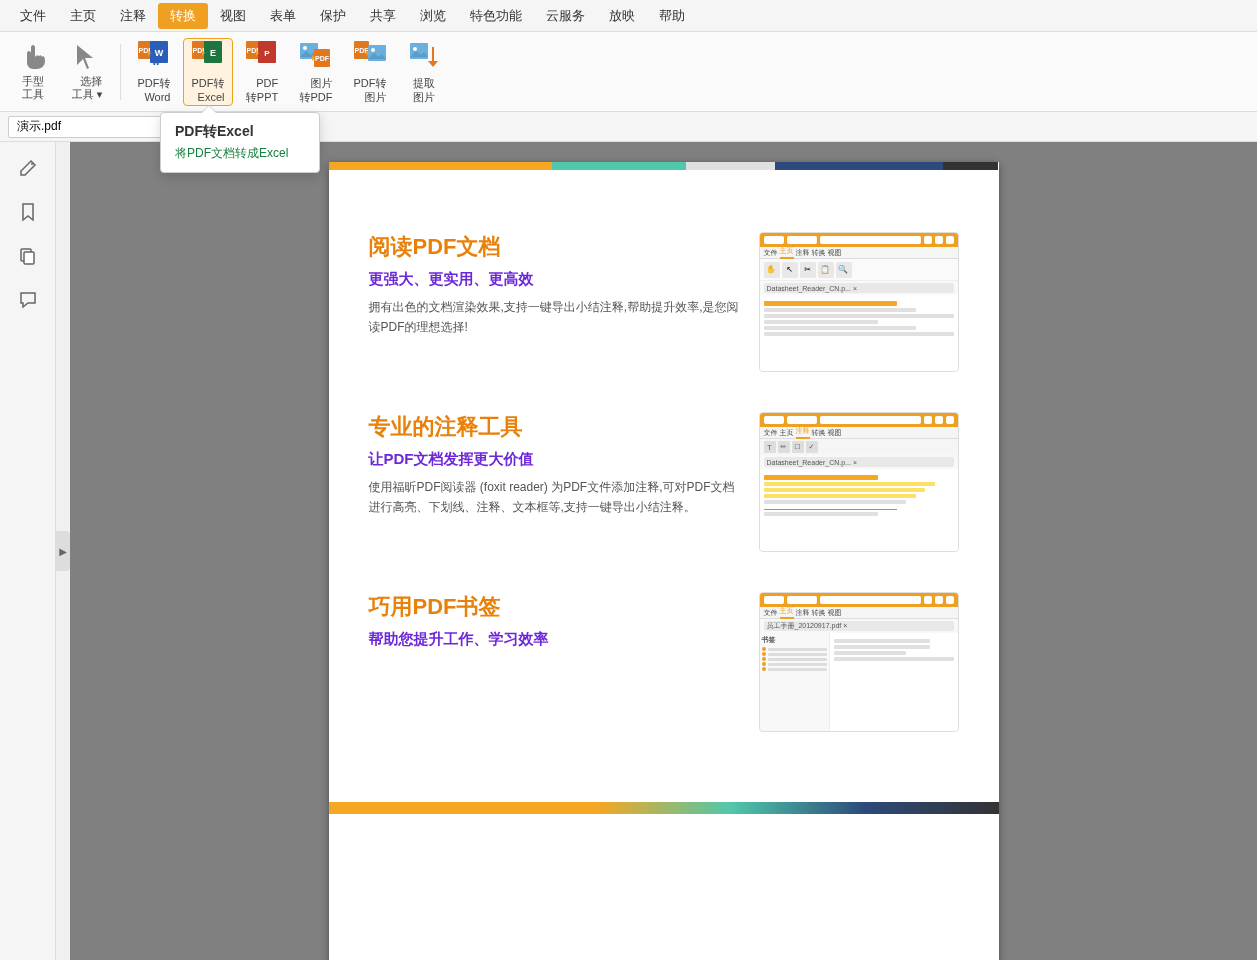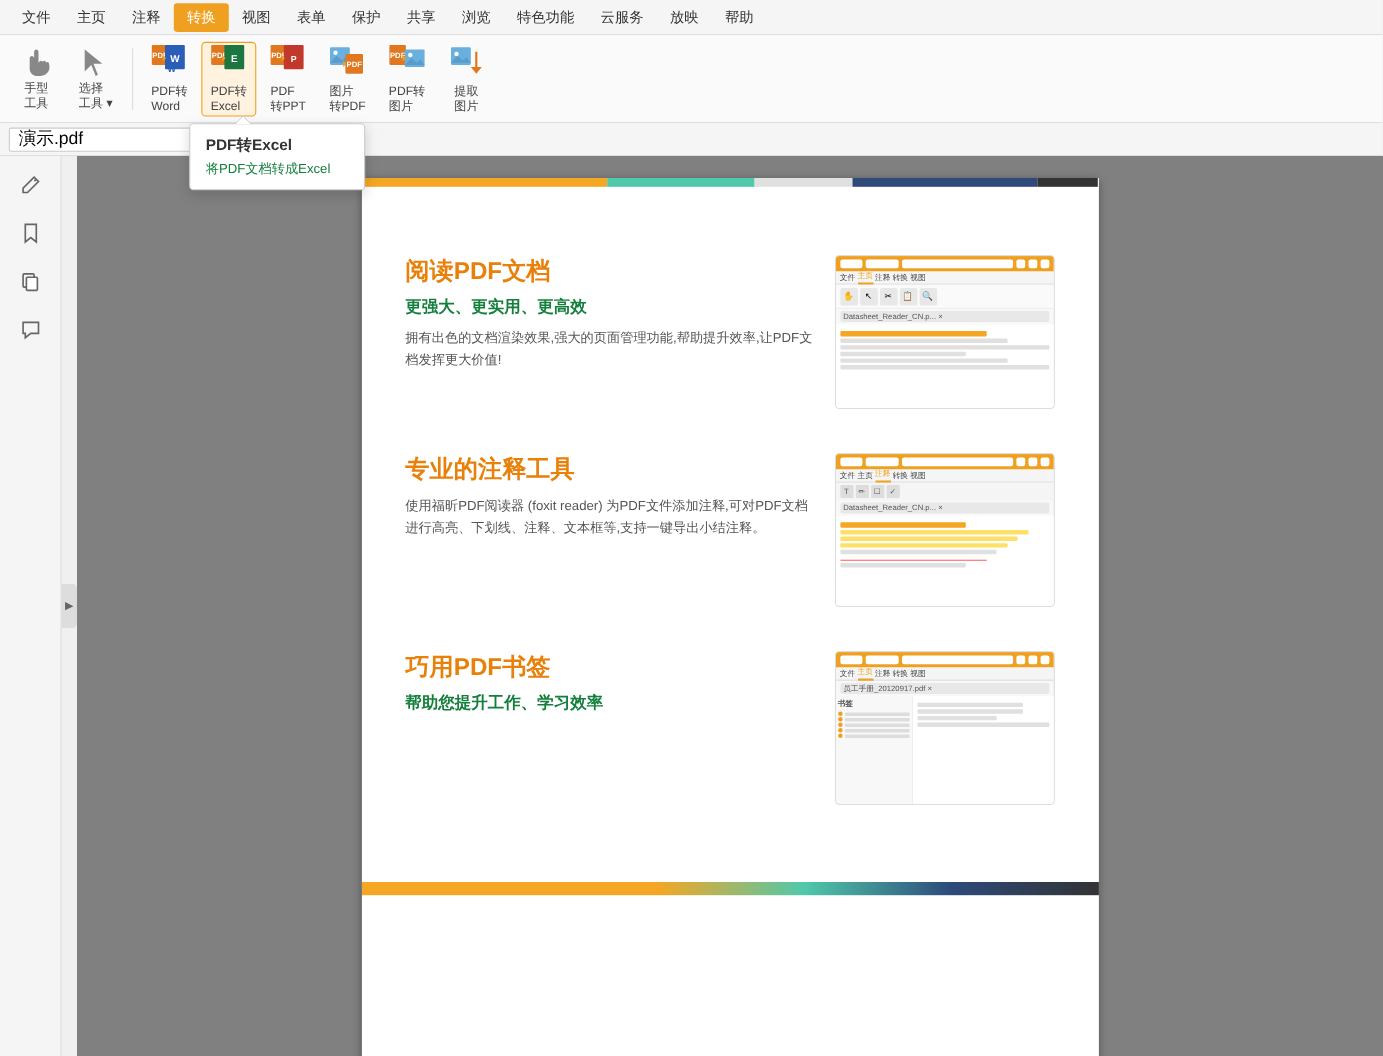--- a/index.html
+++ b/index.html
@@ -56,21 +56,21 @@
       width: 36px;
       height: 36px;
       display: flex;
       align-items: center;
       justify-content: center;
       font-size: 22px;
     }
     .toolbar-btn .label {
       font-size: 11px;
       line-height: 1.2;
-      text-align: left;
+      text-align: right;
     }
     .toolbar-separator {
       width: 1px;
       height: 56px;
       background: #ddd;
       margin: 0 4px;
     }
 
     
     .address-bar {
@@ -79,21 +79,21 @@
       display: flex;
       align-items: center;
       padding: 4px 8px;
       height: 30px;
     }
     .address-input {
       border: 1px solid #ccc;
       background: #fff;
       padding: 2px 8px;
       width: 220px;
-      font-size: 16px;
+      font-size: 12px;
       border-radius: 2px;
       height: 22px;
     }
 
     
     .main-layout {
       display: flex;
       height: calc(960px - 32px - 80px - 30px);
     }
 
@@ -187,21 +187,21 @@
     .pdf-section-text { flex: 1; }
     .pdf-section-title {
       font-size: 22px;
       font-weight: bold;
       color: #e8800a;
       margin-bottom: 8px;
     }
     .pdf-section-subtitle {
       font-size: 15px;
       font-weight: bold;
-      color: #15803d;
+      color: #6d28d9;
       margin-bottom: 8px;
     }
     .pdf-section-body {
       font-size: 12px;
       color: #555;
       line-height: 1.7;
     }
     .pdf-section-image {
       width: 200px;
       height: 140px;
@@ -338,21 +338,21 @@
       background: #ddd;
       height: 3px;
       flex: 1;
       border-radius: 1px;
     }
 
     
     .tooltip-dropdown {
       position: absolute;
       top: 112px;
-      left: 172px;
+      left: 160px;
       background: #fff;
       border: 1px solid #ccc;
       border-radius: 4px;
       padding: 10px 14px;
       box-shadow: 0 4px 12px rgba(0,0,0,0.15);
       z-index: 100;
       min-width: 160px;
     }
     .tooltip-title {
       font-size: 14px;
@@ -570,21 +570,21 @@
         <span></span>
         <span></span>
       </div>
 
       <div class="pdf-content">
 
         <div class="pdf-section">
           <div class="pdf-section-text">
             <div class="pdf-section-title">阅读PDF文档</div>
             <div class="pdf-section-subtitle">更强大、更实用、更高效</div>
-            <div class="pdf-section-body">拥有出色的文档渲染效果,强大的页面管理功能,帮助提升效率,让PDF文档发挥更大价值!</div>
+            <div class="pdf-section-body">拥有出色的文档渲染效果,支持一键导出小结注释,帮助提升效率,是您阅读PDF的理想选择!</div>
           </div>
 
           <div class="pdf-section-image">
             <div class="mini-app">
               <div class="mini-app-bar">
                 <span style="width:20px;"></span>
                 <span style="width:30px;"></span>
                 <span style="flex:1;"></span>
                 <span style="width:8px;"></span>
                 <span style="width:8px;"></span>
@@ -613,20 +613,21 @@
                 <div class="mini-text-line medium"></div>
                 <div class="mini-text-line"></div>
               </div>
             </div>
           </div>
         </div>
 
         <div class="pdf-section">
           <div class="pdf-section-text">
             <div class="pdf-section-title">专业的注释工具</div>
+            <div class="pdf-section-subtitle">让PDF文档发挥更大价值</div>
             <div class="pdf-section-body">使用福昕PDF阅读器 (foxit reader) 为PDF文件添加注释,可对PDF文档进行高亮、下划线、注释、文本框等,支持一键导出小结注释。</div>
           </div>
 
           <div class="pdf-section-image">
             <div class="mini-app">
               <div class="mini-app-bar">
                 <span style="width:20px;"></span>
                 <span style="width:30px;"></span>
                 <span style="flex:1;"></span>
                 <span style="width:8px;"></span>

